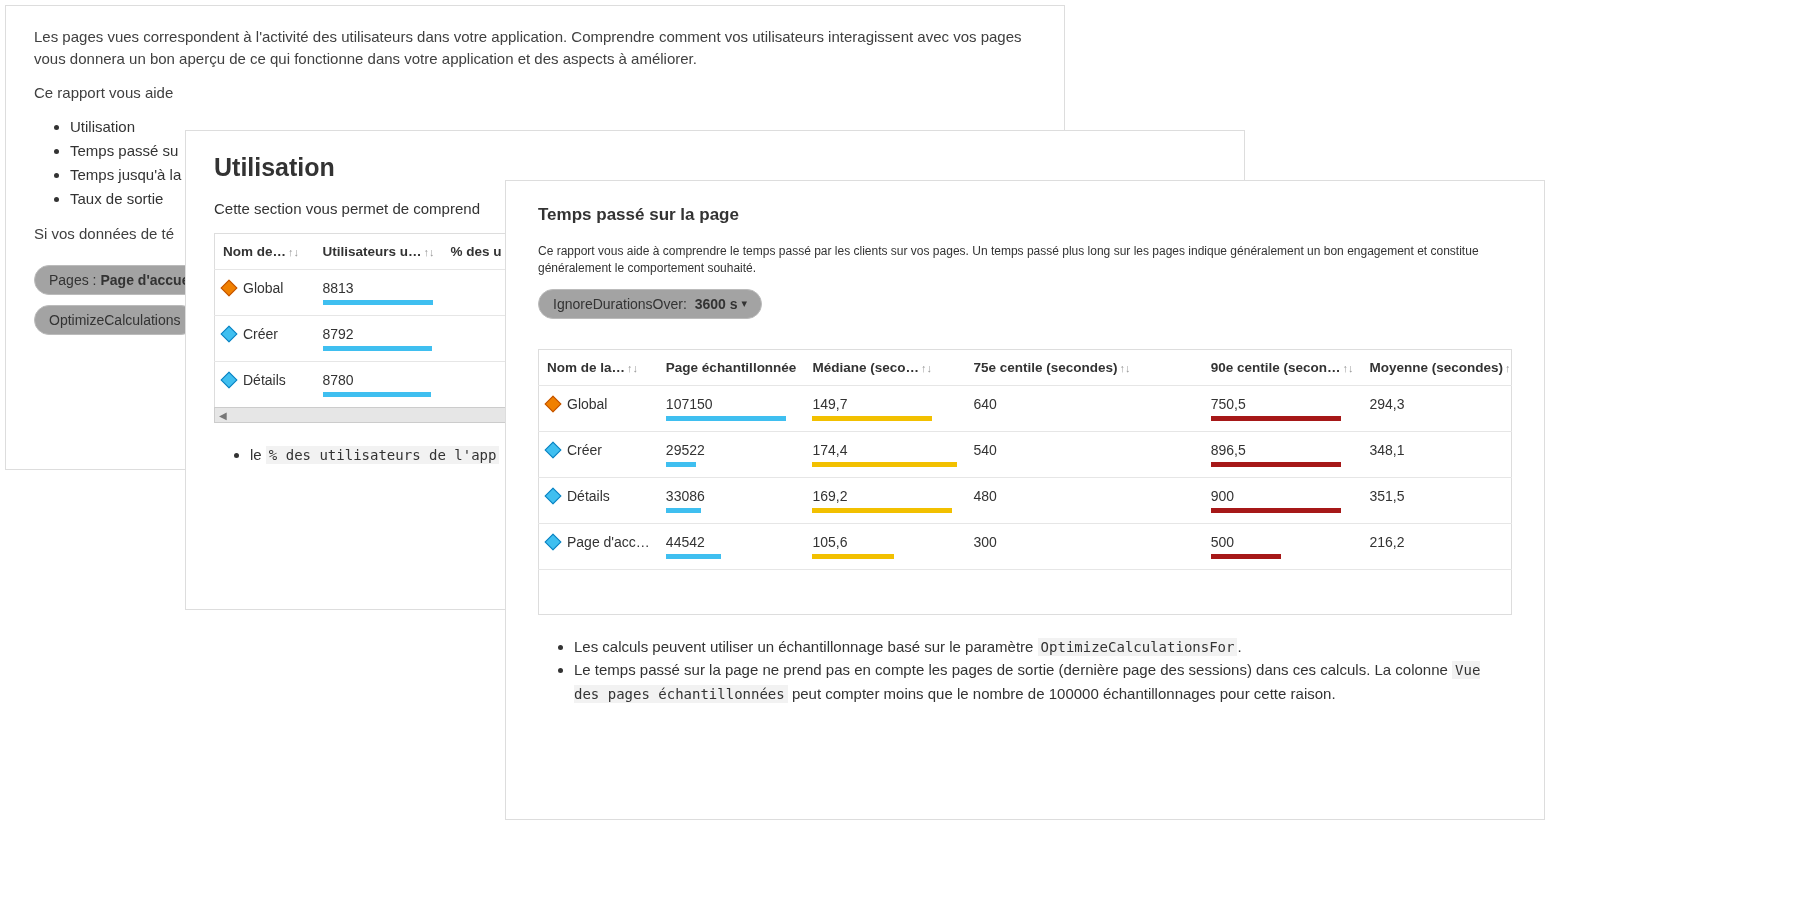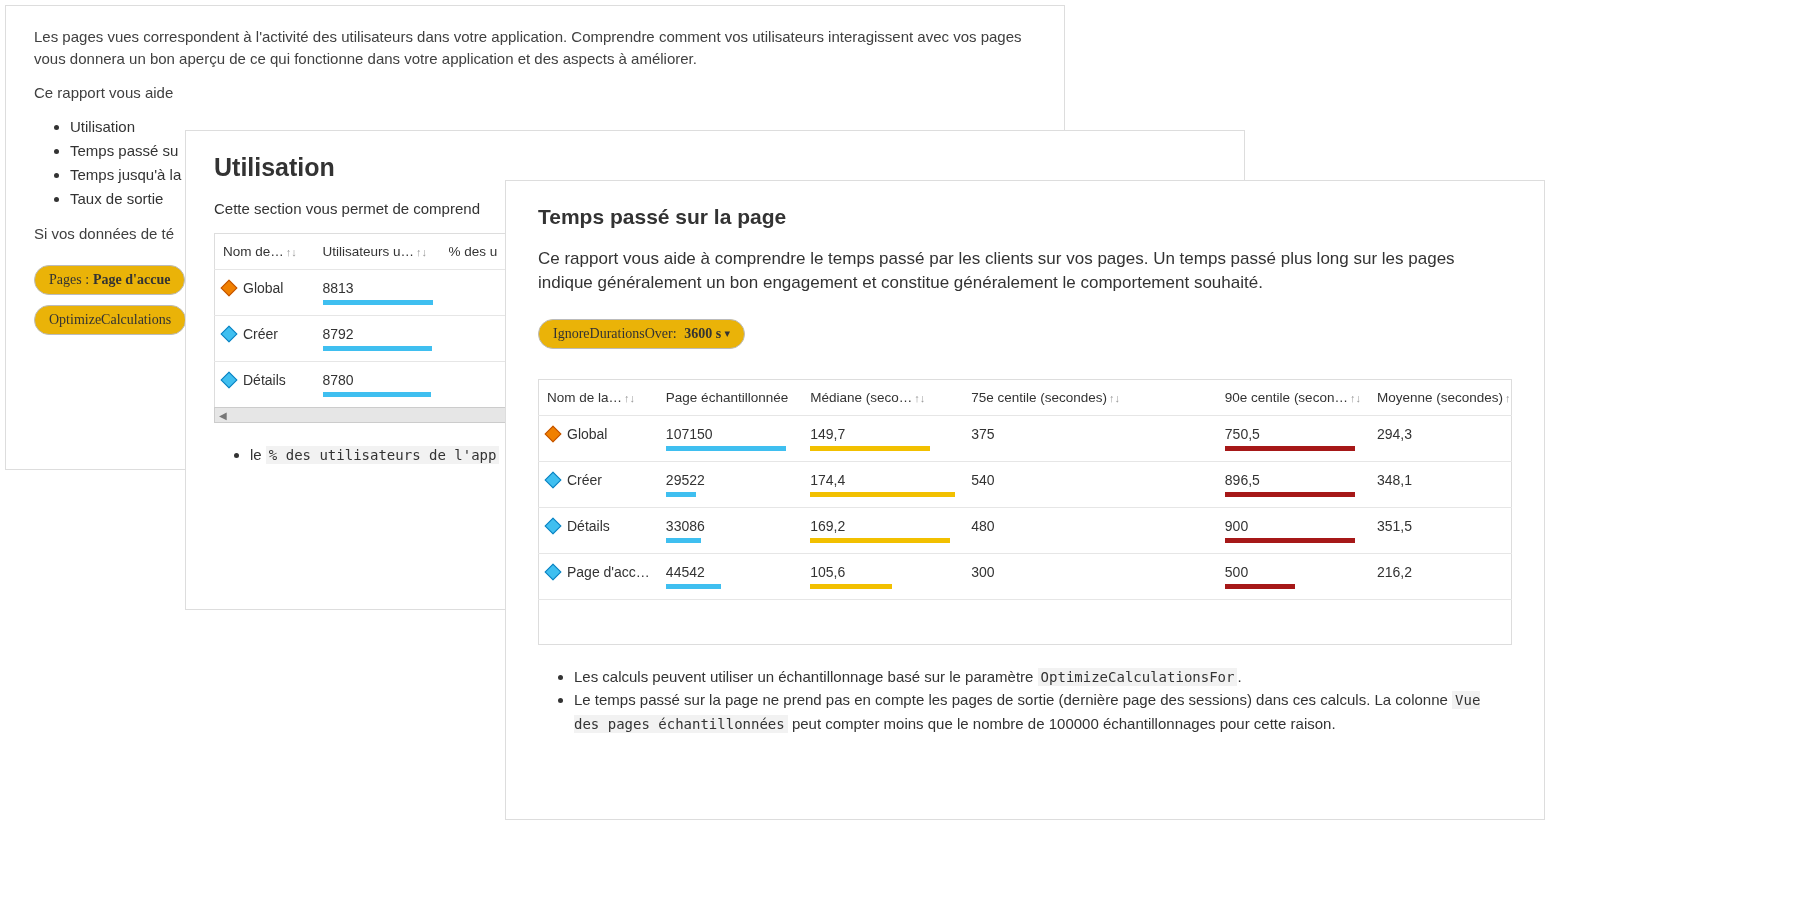--- a/index.html
+++ b/index.html
@@ -13,47 +13,47 @@
   .panel-main {
     left: 5px; top: 5px; width: 1060px; height: 465px; padding: 20px 28px;
   }
   .panel-main h1 { font-size: 30px; font-weight: 700; color: #222; margin-bottom: 18px; }
   .panel-main p { font-size: 15px; color: #404040; line-height: 1.45; margin-bottom: 12px; }
   .panel-main ul.simple { list-style: disc; margin-left: 36px; margin-bottom: 12px; }
   .panel-main ul.simple li { font-size: 15px; line-height: 1.6; }
   .pill-row { margin-top: 20px; }
   .pill {
     display: inline-flex; align-items: center; border: 1px solid #bbb; border-radius: 20px;
-    padding: 6px 14px; font-size: 14px; background: #eab308; margin-bottom: 10px; font-family: Liberation Serif, serif;
+    padding: 6px 14px; font-size: 14px; background: #a3a3a3; margin-bottom: 10px;
   }
   .pill strong { font-weight: 600; margin-left: 4px; }
 
   
   .panel-util {
     left: 185px; top: 130px; width: 1060px; height: 480px; padding: 22px 28px;
   }
   .panel-util h2 { font-size: 25px; font-weight: 700; margin-bottom: 18px; }
   .panel-util p { font-size: 15px; margin-bottom: 16px; }
 
   
   .panel-time {
     left: 505px; top: 180px; width: 1040px; height: 640px; padding: 24px 32px;
   }
-  .panel-time h2 { font-size: 21px; font-weight: 700; margin-bottom: 18px; }
-  .panel-time p  { font-size: 17px; line-height: 1.4; margin-bottom: 24px; }
+  .panel-time h2 { font-size: 17px; font-weight: 700; margin-bottom: 18px; }
+  .panel-time p  { font-size: 12px; line-height: 1.4; margin-bottom: 12px; }
 
   
   .grid {
     border: 1px solid #ddd; width: 100%; border-collapse: collapse;
   }
   .grid th, .grid td {
     text-align: left; padding: 10px 8px; font-size: 14px; border-bottom: 1px solid #e6e6e6;
     vertical-align: top; white-space: nowrap; overflow: hidden; text-overflow: ellipsis;
   }
-  .grid th { font-weight: 400; font-size: 13.5px; }
+  .grid th { font-weight: 700; font-size: 13.5px; }
   .sort-icon { color: #999; font-size: 11px; margin-left: 2px; }
   
   .cell-bar { display: flex; flex-direction: column; gap: 4px; }
   .bar { height: 5px; border-radius: 0; }
   .bar-blue { background: #3fbff0; }
   .bar-yellow { background: #f2c000; }
   .bar-red { background: #a61818; }
   
   
   .diamond {
@@ -190,21 +190,21 @@
               <span>107150</span>
               <div class="bar bar-blue" style="width:120px"></div>
             </div>
           </td>
           <td>
             <div class="cell-bar">
               <span>149,7</span>
               <div class="bar bar-yellow" style="width:120px"></div>
             </div>
           </td>
-          <td class="t-num-right"><span>375</span></td>
+          <td class="t-num-right"><span>640</span></td>
           <td>
             <div class="cell-bar">
               <span>750,5</span>
               <div class="bar bar-red" style="width:130px"></div>
             </div>
           </td>
           <td class="t-num-right"><span>294,3</span></td>
         </tr>
         <tr>
           <td><span class="diamond blue"></span><span>Créer</span></td>

